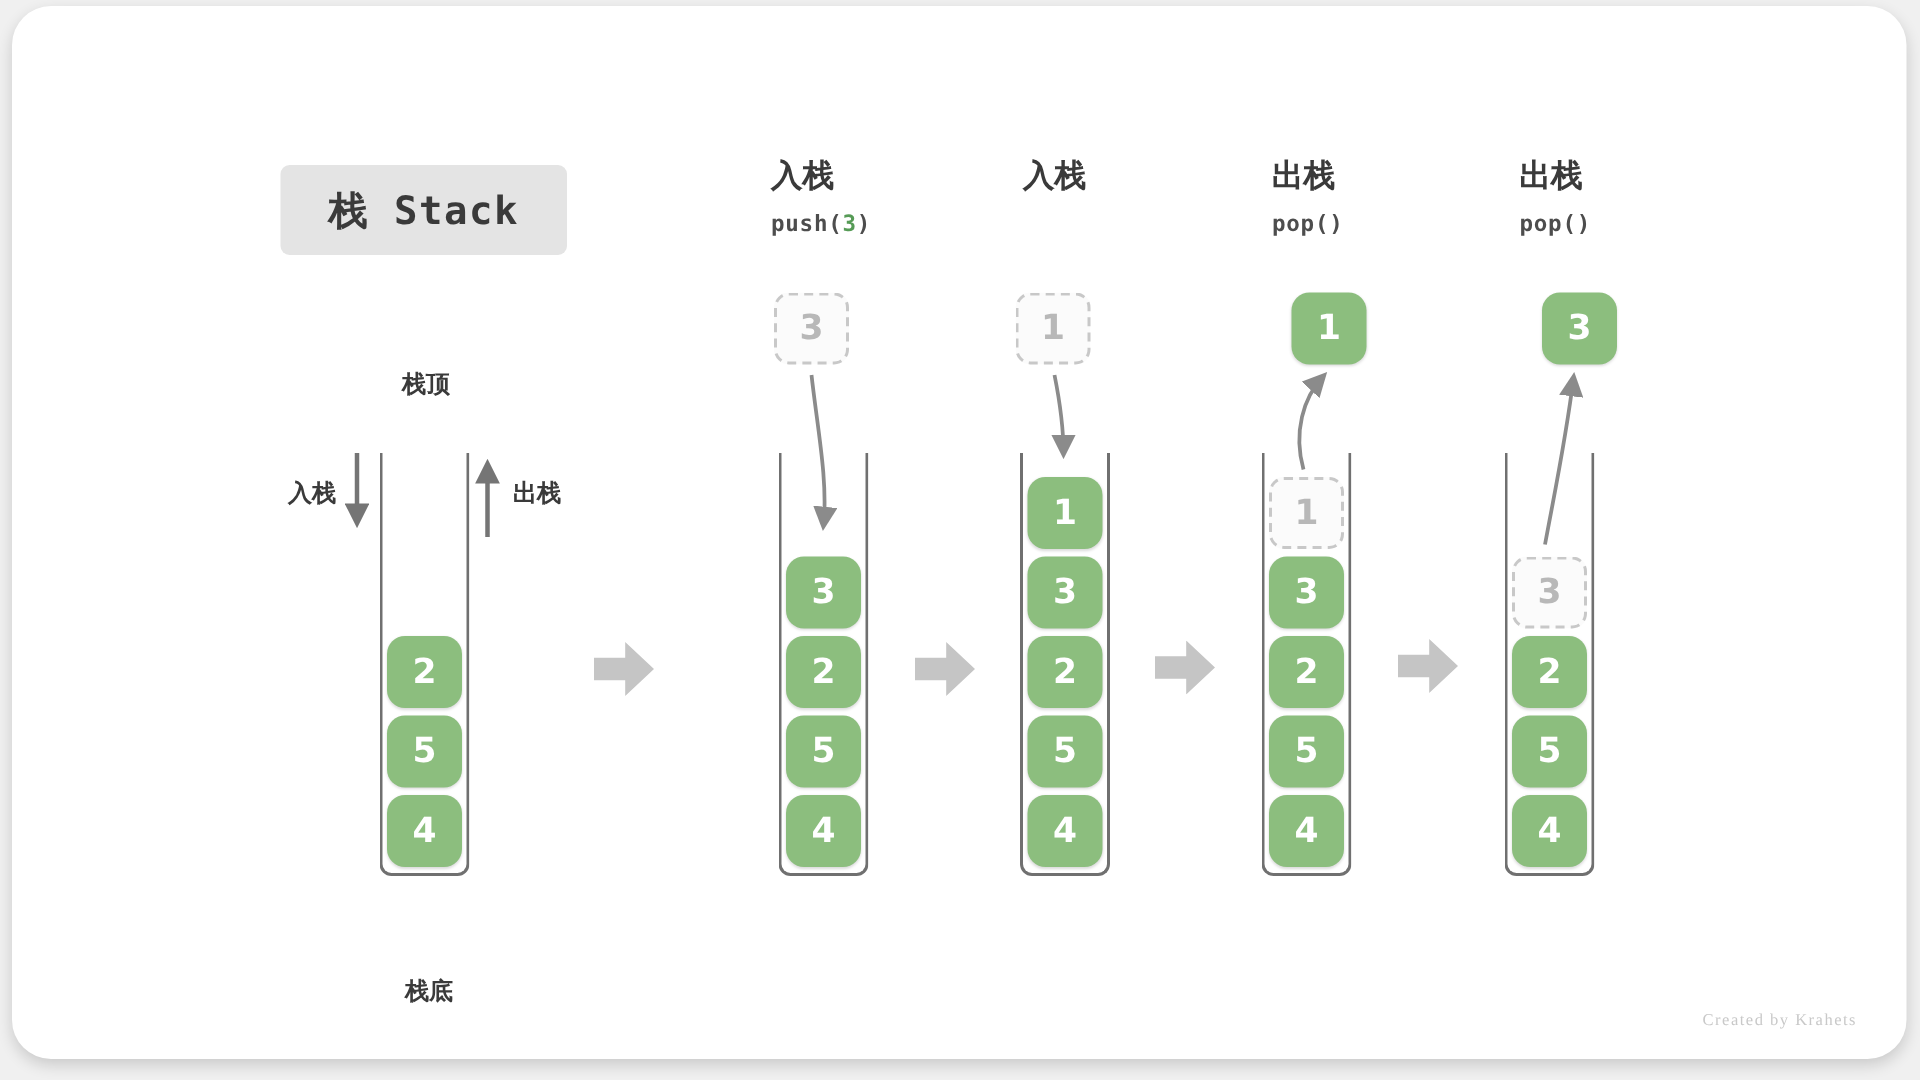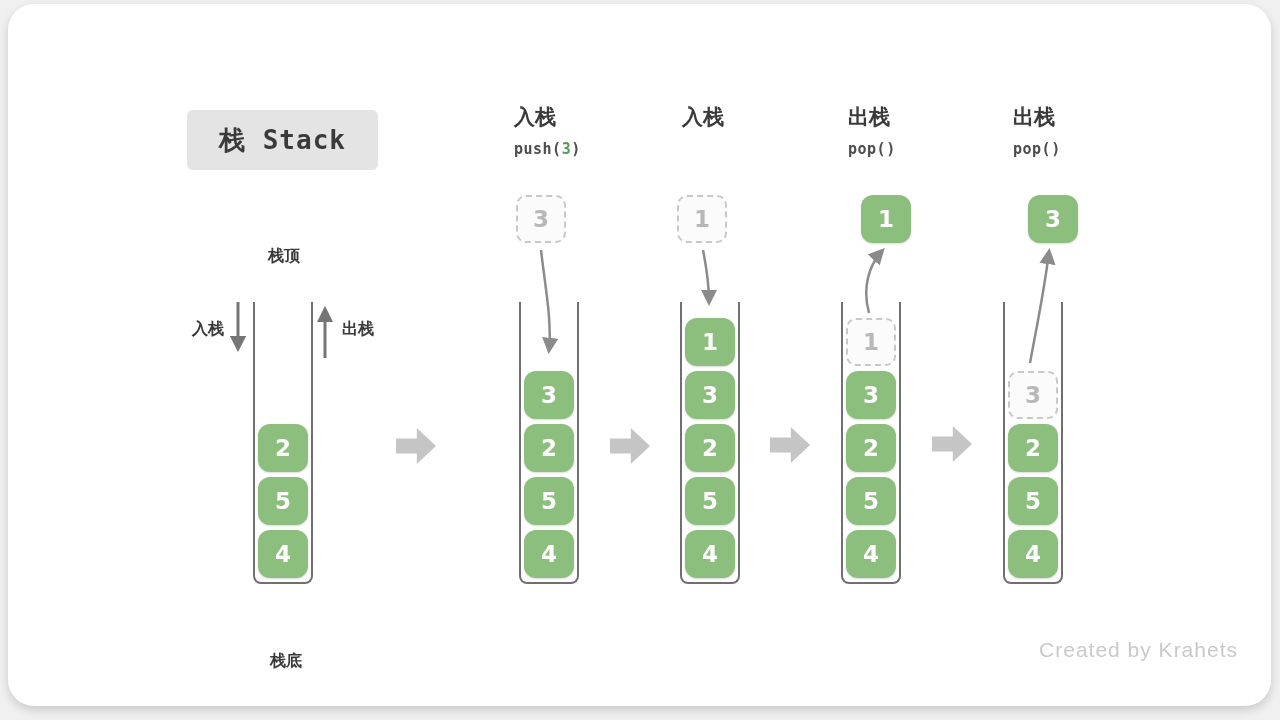--- a/index.html
+++ b/index.html
@@ -48,22 +48,22 @@
   .cell.dashed{background:var(--dashed-fill,#fbfbfb);
     border:2px dashed var(--dashed-border,#c8c8c8);
     color:var(--dashed-text,#b8b8b8);border-radius:10px;}
 
   .step-arrow{
     position:absolute;width:40px;height:36px;background:var(--step-arrow,#c5c5c5);
     clip-path:polygon(0 29%,52% 29%,52% 0,100% 50%,52% 100%,52% 71%,0 71%);
   }
 
   .credit{
-    position:absolute;top:638px;right:42px;
-    font-family:Liberation Sans, sans-serif;font-size:21px;
+    position:absolute;top:674px;right:42px;
+    font-family:Liberation Serif, serif;font-size:11px;
     color:var(--credit,#c9c9c9);letter-spacing:1px;
   }
   svg.flow{position:absolute;left:0;top:0;}
 </style>
 </head>
 <body style="--surface: #f0f0f0; --card: #ffffff; --cell-green: #8cbe7e; --cell-text: #ffffff; --dashed-border: #c8c8c8; --dashed-fill: #fbfbfb; --dashed-text: #b8b8b8; --label-dark: #3a3a3a; --code-text: #4d4d4d; --code-number-green: #569b56; --flow-arrow: #8b8b8b; --side-arrow: #757575; --step-arrow: #c5c5c5; --well-border: #707070; --title-bg: #e4e4e4; --credit: #c9c9c9;">
 
 <div class="card"></div>
 
 <div class="layer">

